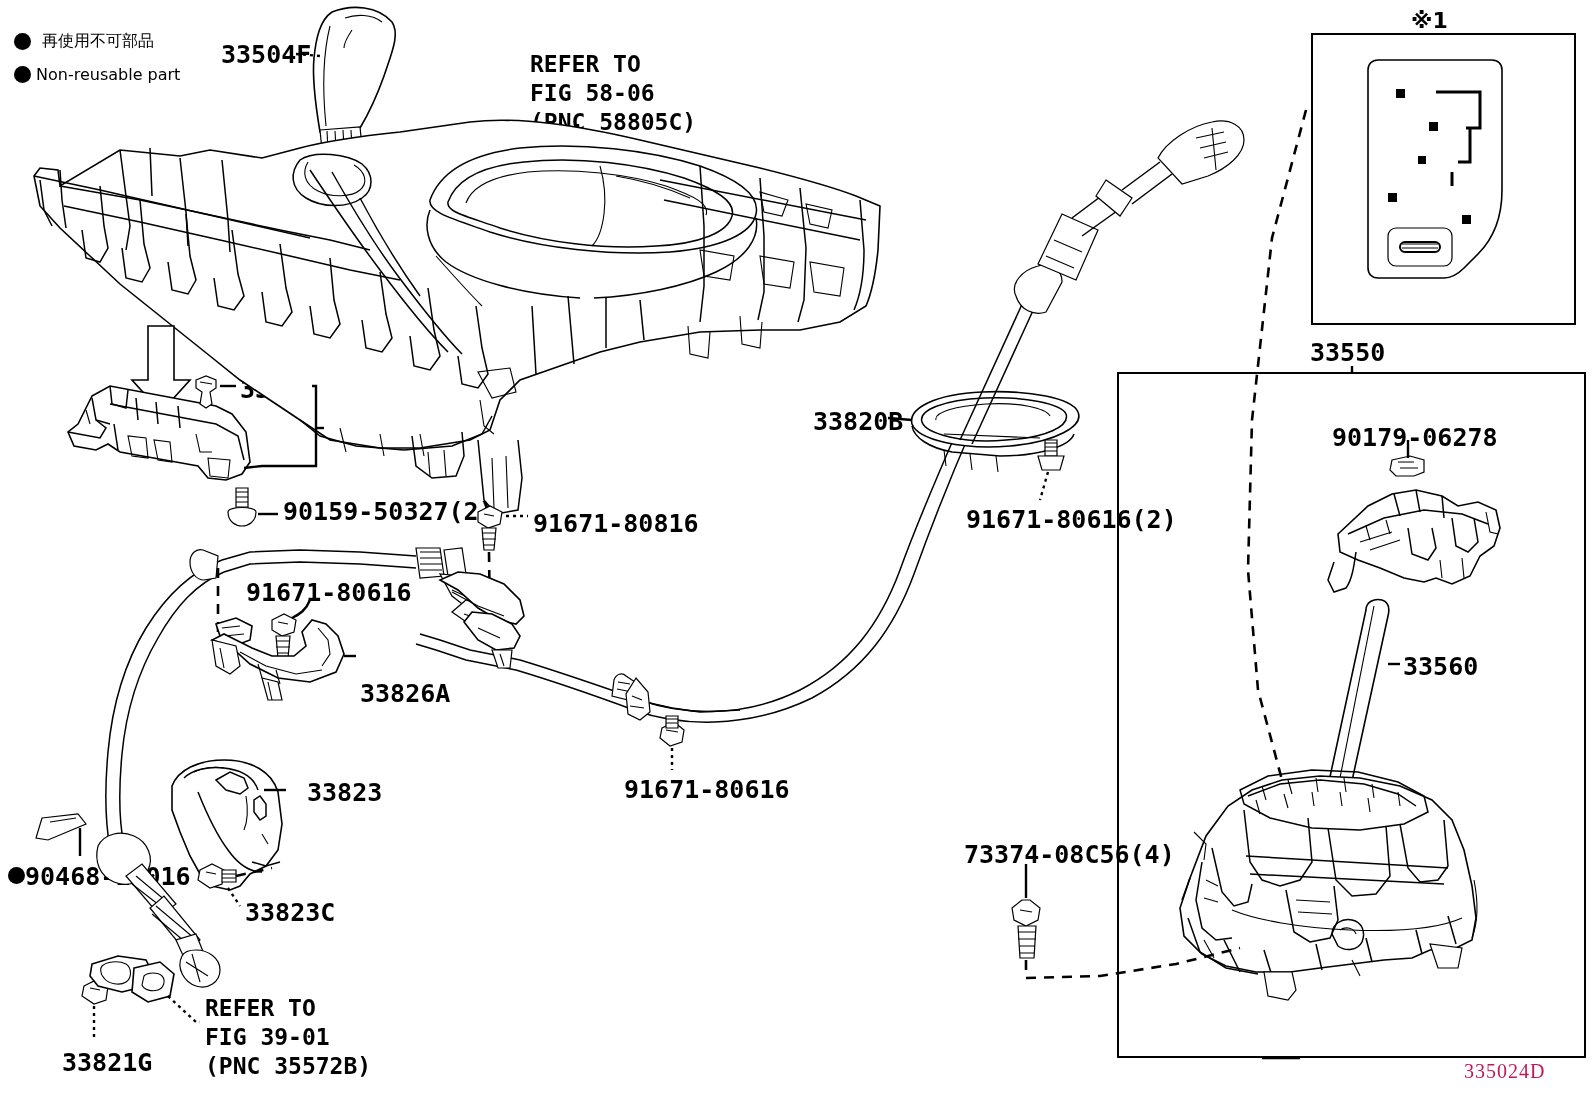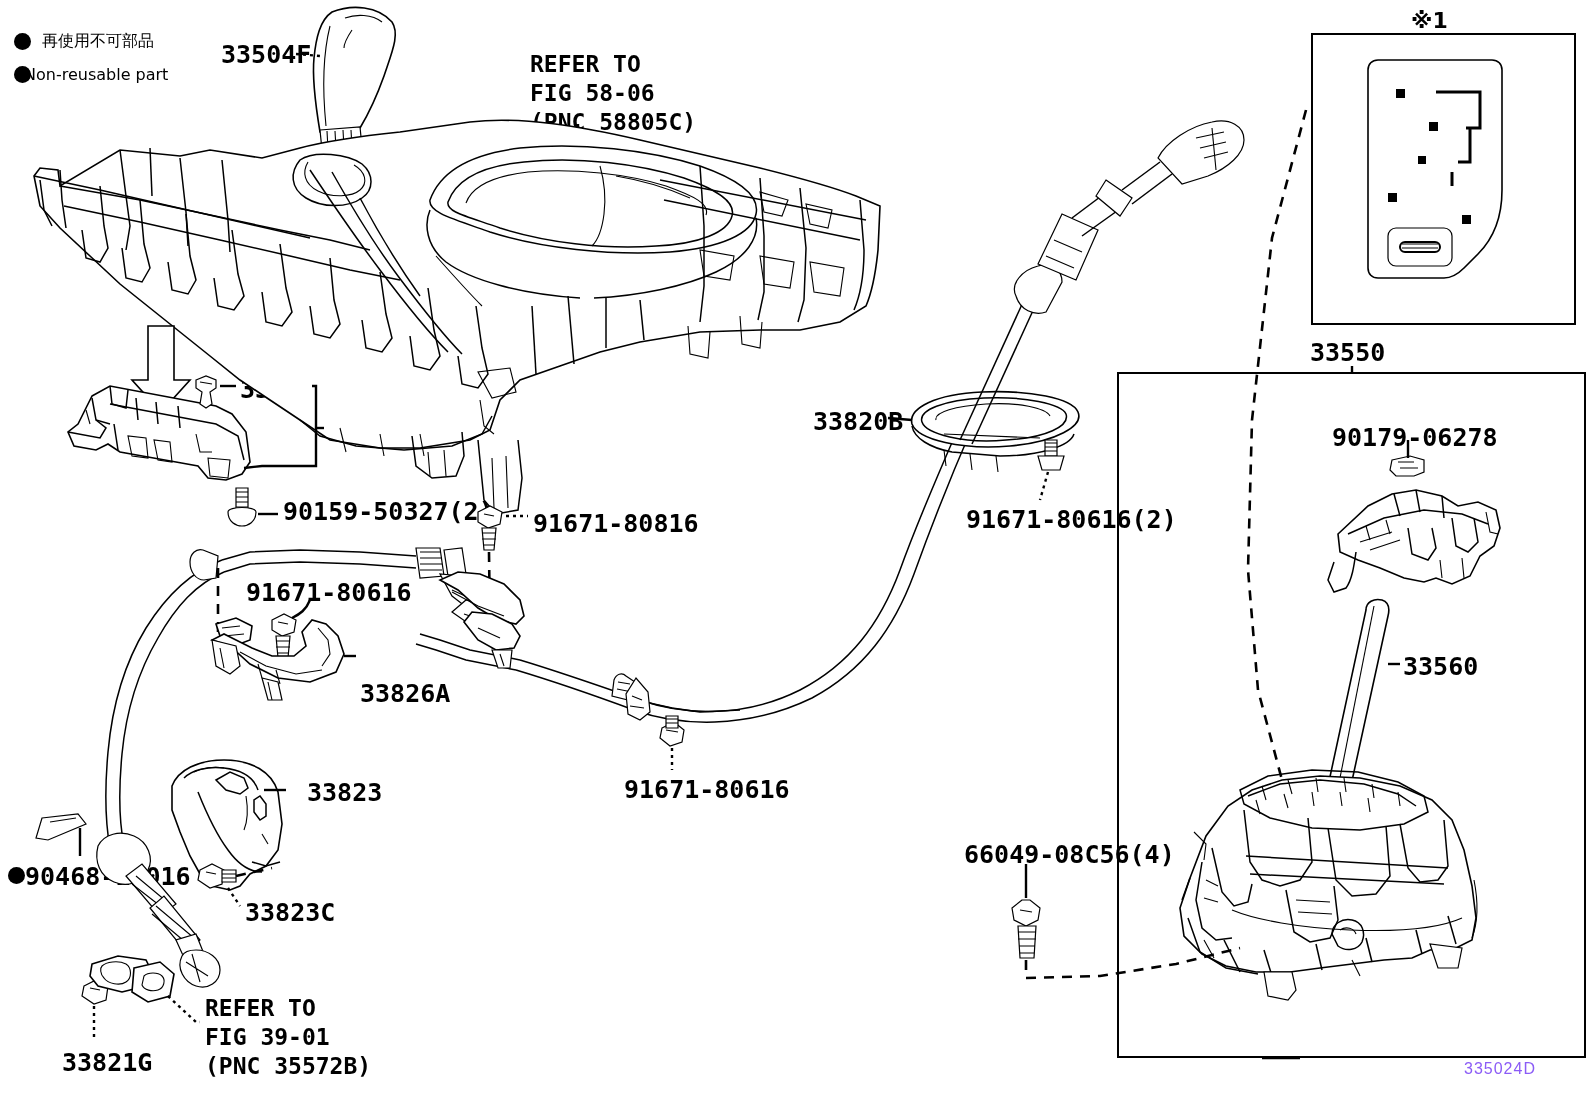--- a/index.html
+++ b/index.html
@@ -5,40 +5,40 @@
   html,body{margin:0;padding:0;background:#fff;}
   body{font-family:"DejaVu Sans Mono","Liberation Mono",monospace;}
   #page{position:relative;width:1592px;height:1099px;background:#fff;overflow:hidden;}
   .lbl{position:absolute;color:#000;white-space:pre;font-family:"DejaVu Sans Mono","Liberation Mono",monospace;font-weight:700;letter-spacing:0px;}
   .pn{font-size:25px;line-height:29px;}
   .refer{font-size:23px;line-height:29px;font-weight:700;}
   .legend{font-size:16px;line-height:30px;font-weight:400;font-family:"DejaVu Sans","Liberation Sans",sans-serif;}
   .dot{position:absolute;width:17px;height:17px;border-radius:50%;background:#000;}
   .star{position:absolute;font-size:22px;font-weight:700;font-family:"DejaVu Sans","Liberation Sans",sans-serif;}
   .box{position:absolute;border:2px solid #000;box-sizing:border-box;background:transparent;}
-  .code{position:absolute;font-family:Liberation Sans, sans-serif;font-size:16px;letter-spacing:1px;color:#8b5cf6;}
+  .code{position:absolute;font-family:Liberation Serif, serif;font-size:20px;letter-spacing:1px;color:#be185d;}
   svg.art{position:absolute;left:0;top:0;width:1592px;height:1099px;pointer-events:none;}
   .lead{stroke:#000;stroke-width:2.4;fill:none;}
   .leaddot{stroke:#000;stroke-width:2.4;fill:none;stroke-dasharray:3 4;}
   .leaddash{stroke:#000;stroke-width:2.6;fill:none;stroke-dasharray:10 8;}
   .thin{stroke:#000;stroke-width:1.5;fill:none;}
   .thinner{stroke:#000;stroke-width:1.1;fill:none;}
   .fillw{fill:#fff;stroke:#000;stroke-width:1.6;}
   .fillw2{fill:#fff;stroke:#000;stroke-width:1.2;}
   .blk{fill:#000;}
 </style>
 </head>
 <body>
 
 <div id="page">
 
   <div class="dot" style="left:14px;top:33px;"></div>
   <div class="lbl legend" style="left:42px;top:26px;">再使用不可部品</div>
   <div class="dot" style="left:14px;top:66px;"></div>
-  <div class="lbl legend" style="left:24px;top:60px;">Non-reusable part</div>
+  <div class="lbl legend" style="left:36px;top:60px;">Non-reusable part</div>
 
   <div class="lbl pn" style="left:221px;top:40px;">33504F</div>
   <div class="lbl refer" style="left:530px;top:50px;">REFER TO
 FIG 58-06
 (PNC 58805C)</div>
 
   <div class="star" style="left:156px;top:300px;">※1</div>
 
   <div class="lbl pn" style="left:240px;top:375px;">33554</div>
   <div class="lbl pn" style="left:326px;top:415px;">35978</div>
@@ -58,21 +58,21 @@
   <div class="lbl pn" style="left:25px;top:862px;">90468-14016</div>
   <div class="lbl pn" style="left:62px;top:1048px;">33821G</div>
   <div class="lbl refer" style="left:205px;top:994px;">REFER TO
 FIG 39-01
 (PNC 35572B)</div>
 
   <div class="star" style="left:1411px;top:8px;">※1</div>
   <div class="lbl pn" style="left:1310px;top:338px;">33550</div>
   <div class="lbl pn" style="left:1332px;top:423px;">90179-06278</div>
   <div class="lbl pn" style="left:1403px;top:652px;">33560</div>
-  <div class="lbl pn" style="left:964px;top:840px;">66049-08C56(4)</div>
+  <div class="lbl pn" style="left:964px;top:840px;">73374-08C56(4)</div>
 
   <div class="code" style="left:1464px;top:1060px;">335024D</div>
 
   <div class="box" style="left:1311px;top:33px;height:292px;width:265px;"></div>
 
   <div class="box" style="left:1117px;top:372px;height:686px;width:469px;"></div>
 
   <div class="lbl" style="left:1414px;top:82px;font-size:24px;font-family:'DejaVu Sans',sans-serif;font-weight:400;">P</div>
   <div class="lbl" style="left:1447px;top:115px;font-size:24px;font-family:'DejaVu Sans',sans-serif;font-weight:400;">R</div>
   <div class="lbl" style="left:1435px;top:149px;font-size:24px;font-family:'DejaVu Sans',sans-serif;font-weight:400;">N</div>

